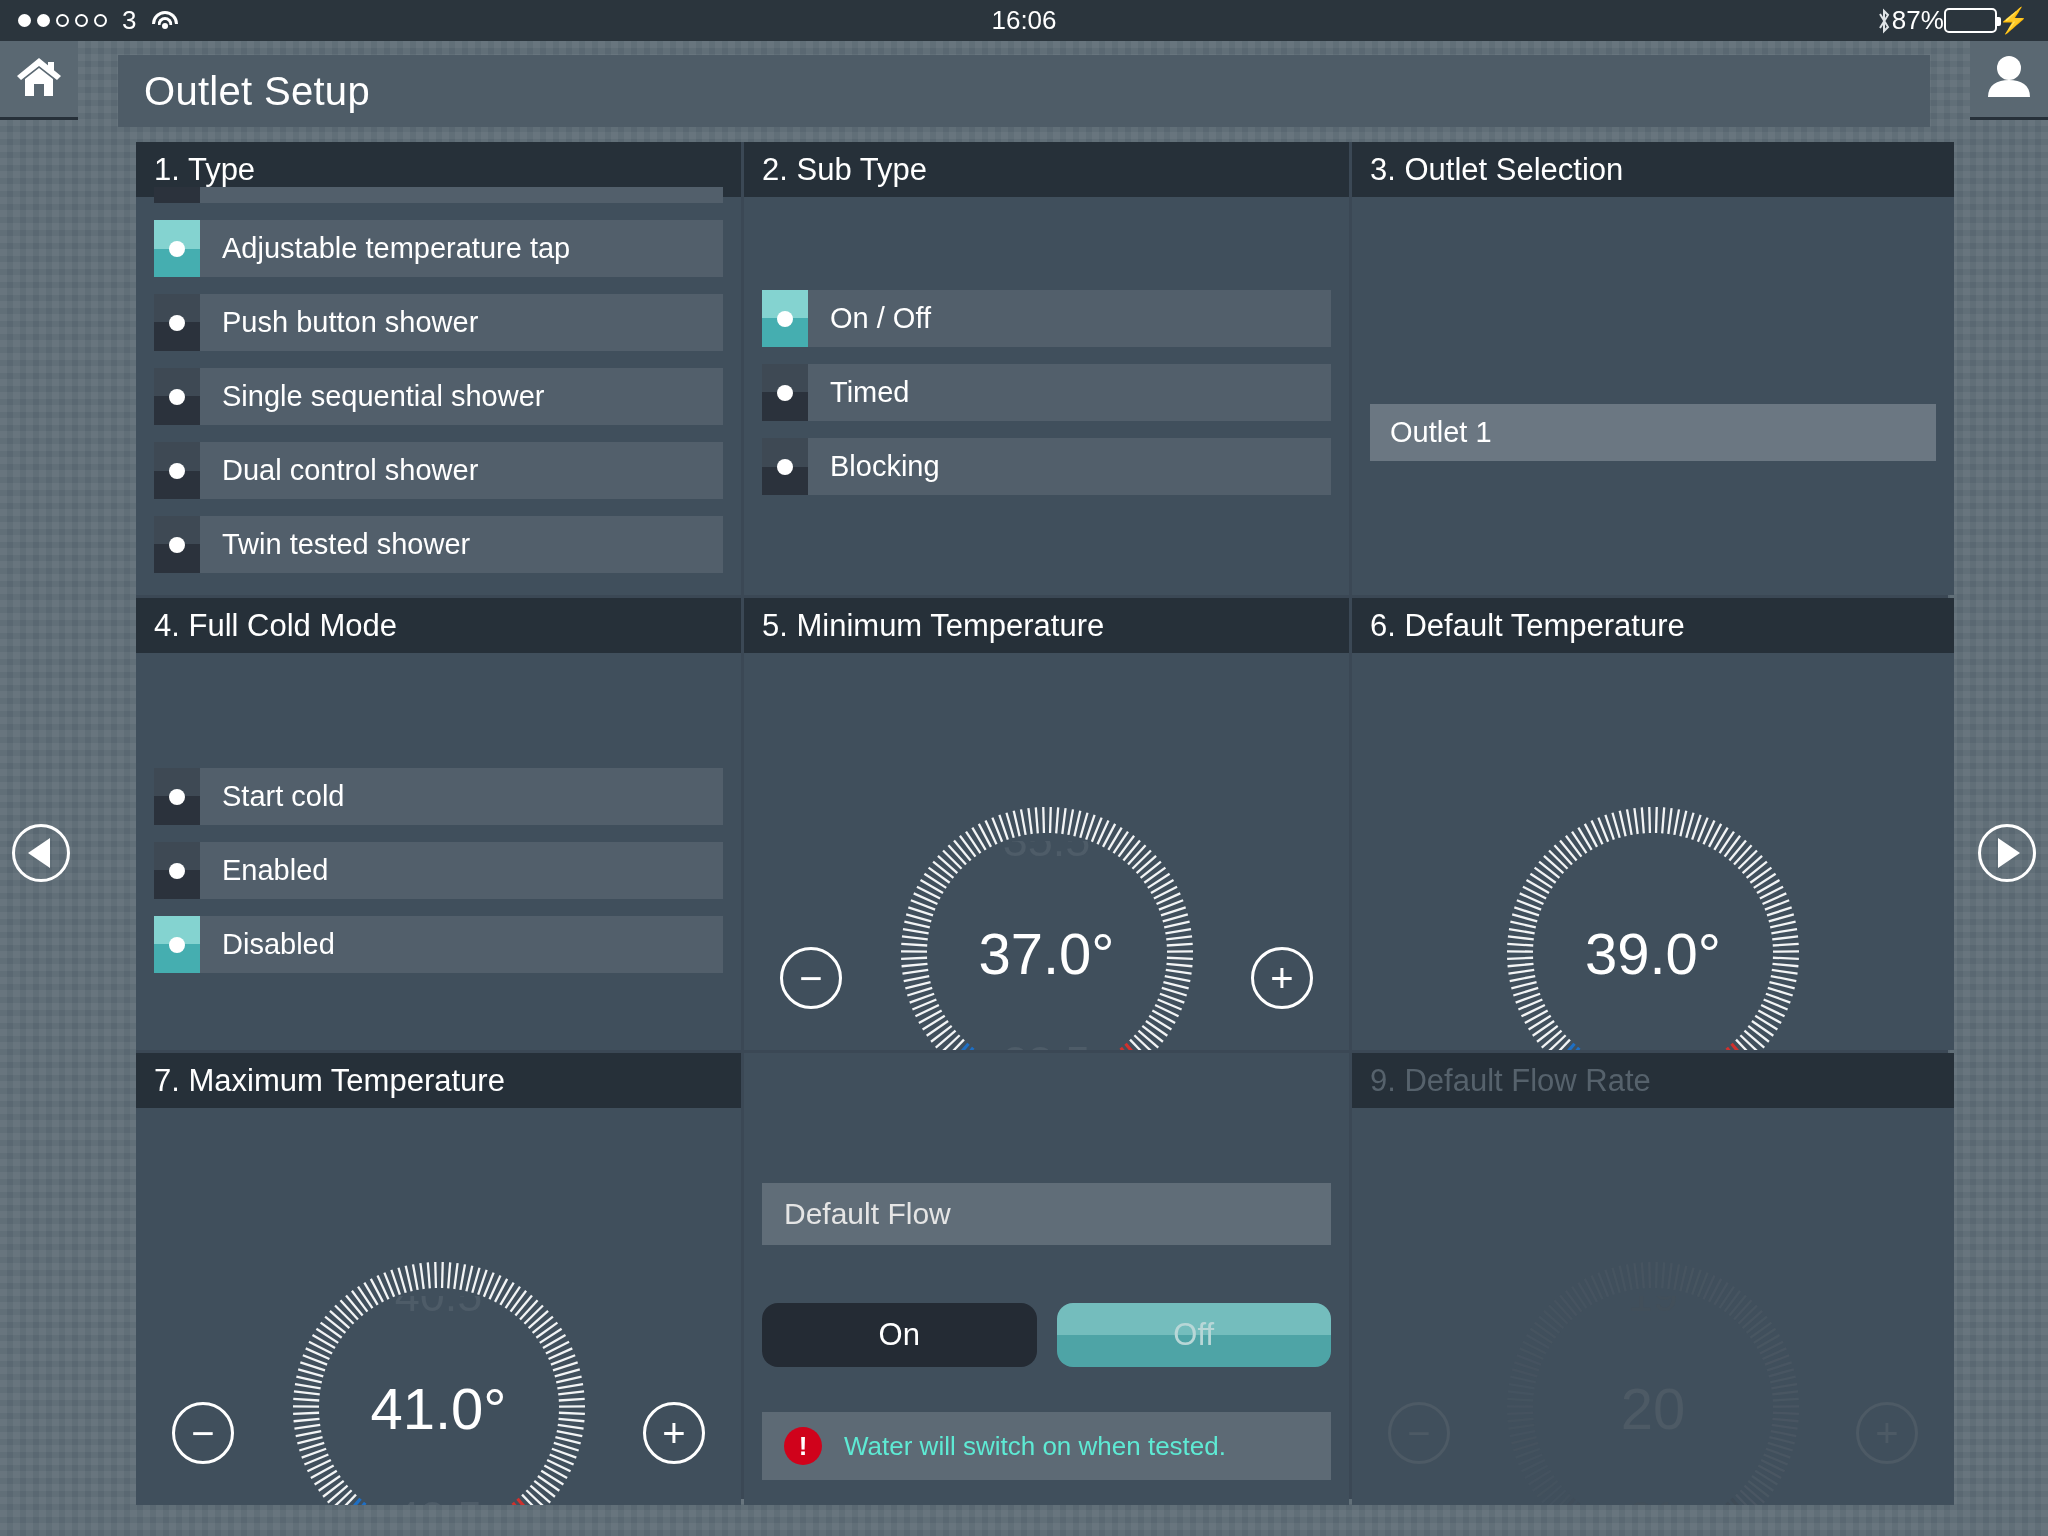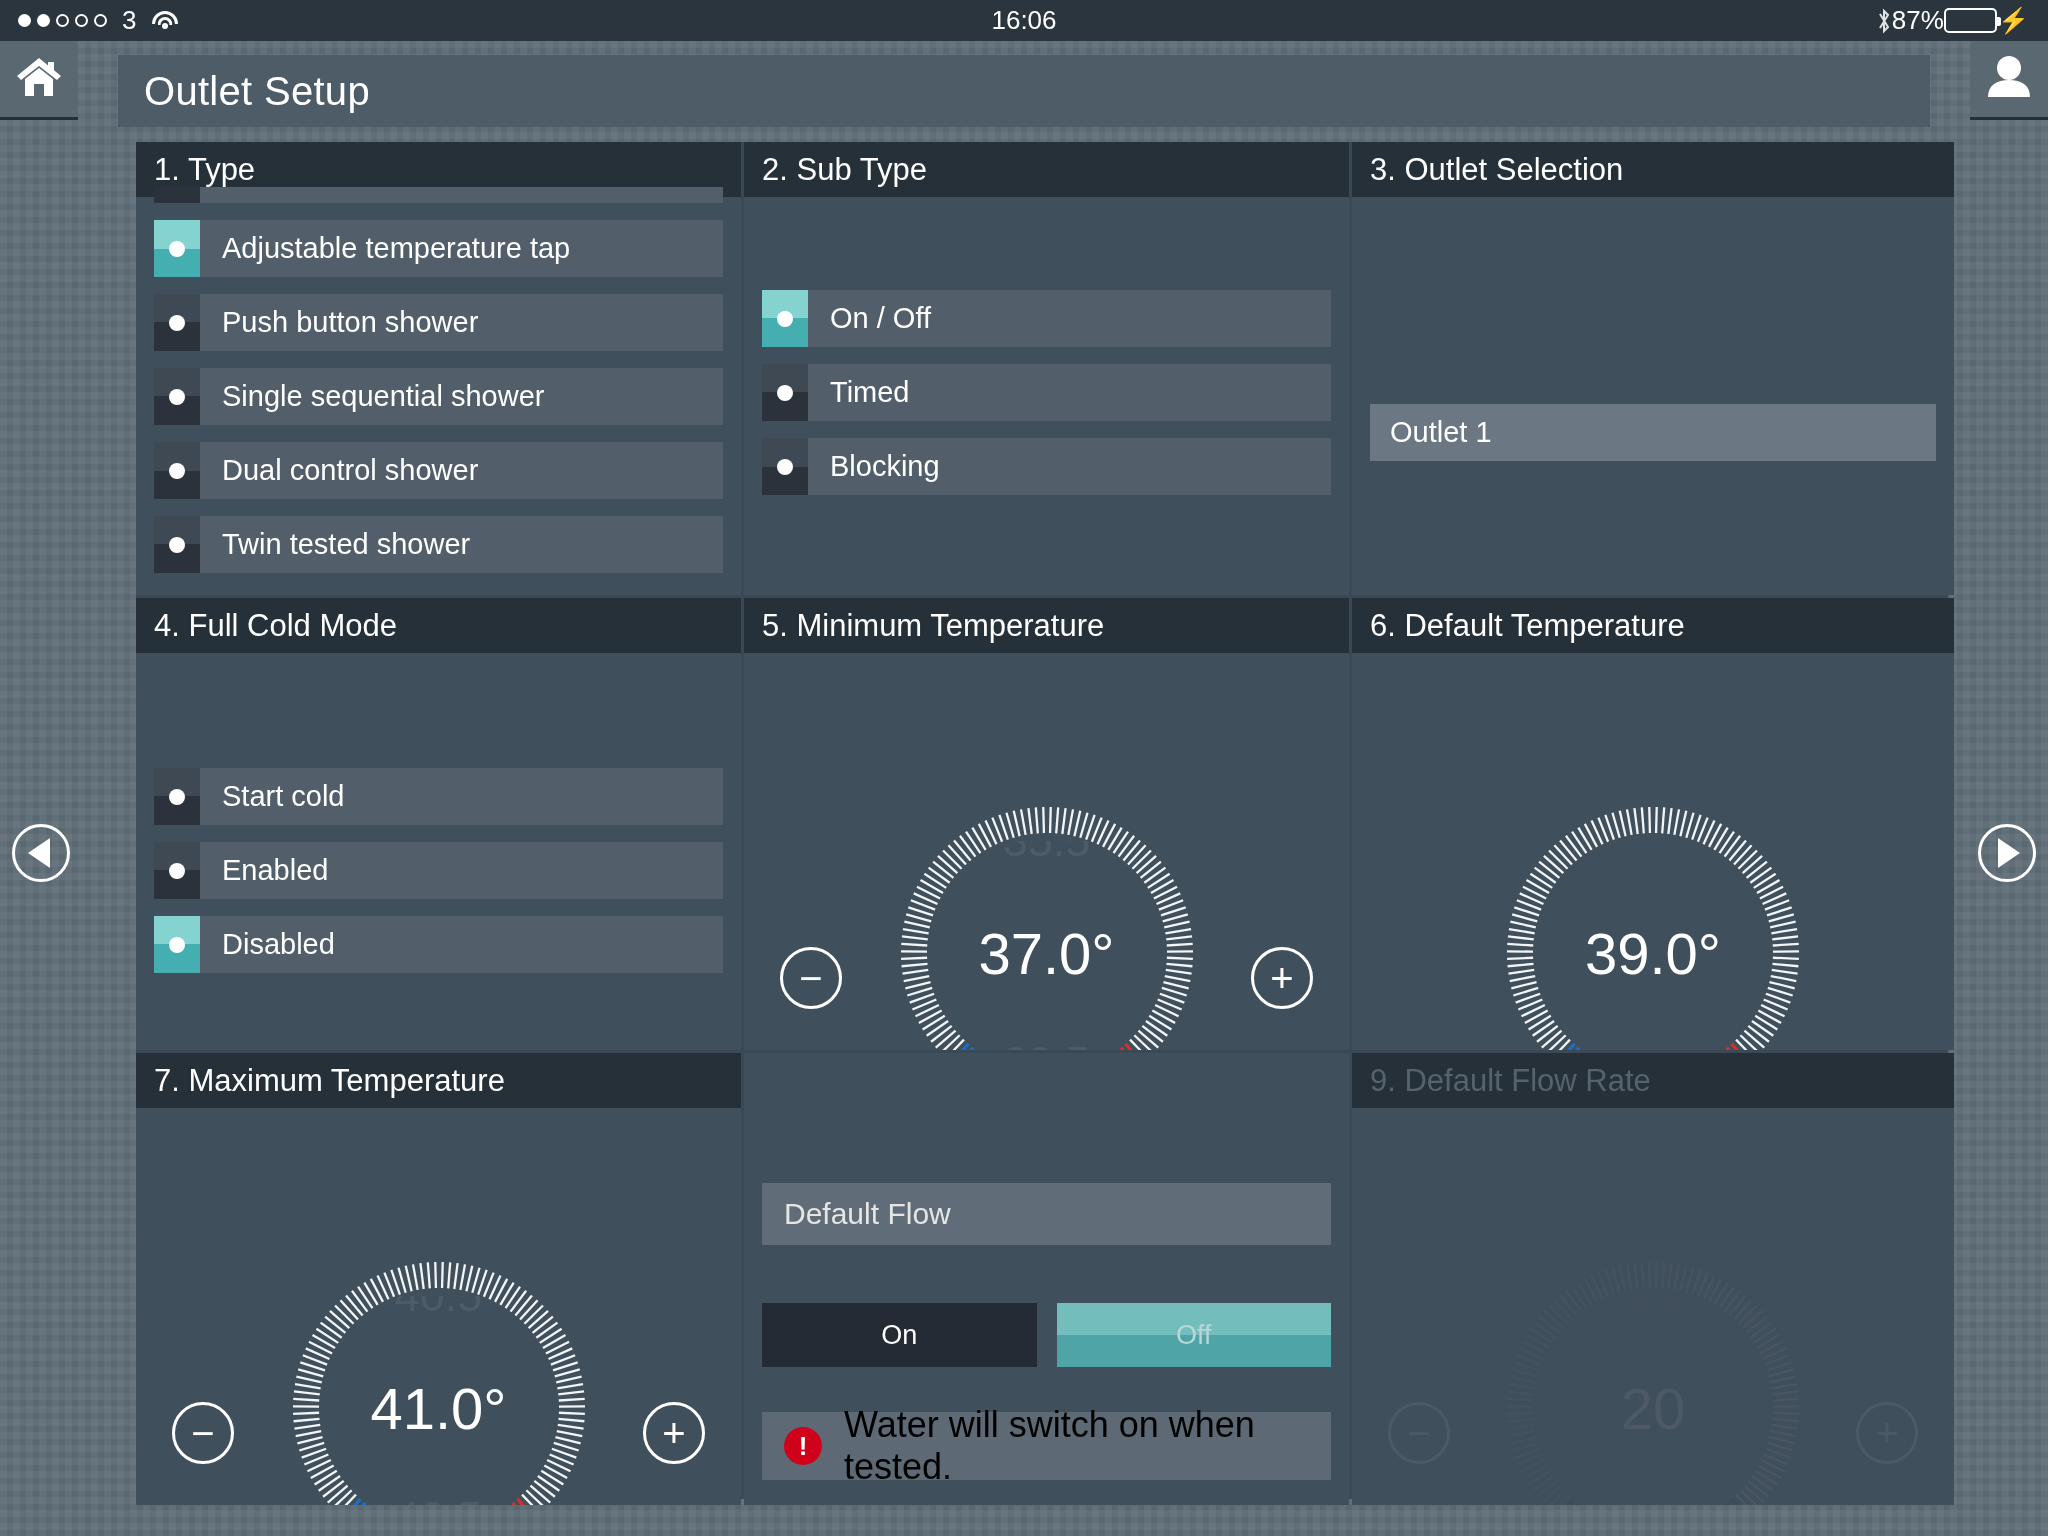--- a/index.html
+++ b/index.html
@@ -143,34 +143,34 @@
   .panel.disabled .stepper { border-color: #4d5a65; color: #4d5a65; }
   .panel.disabled .val-prev, .panel.disabled .val-next { color: #424f5a; }
 
   
   .flow-select {
     position: absolute; left: 18px; right: 18px; top: 75px; height: 62px;
     background: #606d78; color: #e5e5e5; font-size: 30px; font-weight: 300;
     display: flex; align-items: center; padding-left: 22px;
   }
   .flow-btns { position: absolute; left: 18px; right: 18px; top: 195px; height: 64px; display: flex; gap: 20px; }
-  .fbtn { flex: 1; border-radius: 0; display: flex; align-items: center; justify-content: center;
-          font-size: 27px; font-weight: 300; }
+  .fbtn { flex: 1; border-radius: 16px; display: flex; align-items: center; justify-content: center;
+          font-size: 31px; font-weight: 300; }
   .fbtn.off-state { background: #242b34; color: #ffffff; }
   .fbtn.on-state { background: linear-gradient(to bottom, #74bdbd 0%, #74bdbd 50%, #4ea4a6 50%, #4ea4a6 100%); color: #b8d7d7; }
   .warn {
     position: absolute; left: 18px; right: 18px; top: 304px; height: 68px;
     background: #5d6a75; display: flex; align-items: center; padding-left: 22px; gap: 22px;
   }
   .warn .bang {
     width: 38px; height: 38px; min-width: 38px; border-radius: 50%; background: #d0021b;
     color: #ffffff; font-size: 26px; font-weight: 700;
     display: flex; align-items: center; justify-content: center;
   }
-  .warn .wtxt { color: #000000; font-size: 36px; font-weight: 300; }
+  .warn .wtxt { color: #5eead4; font-size: 26px; font-weight: 300; }
 </style>
 </head>
 <body>
 
 <div class="screen">
 
   <div class="statusbar">
     <div class="sb-left">
       <div class="dots">
         <span class="dot filled"></span>

